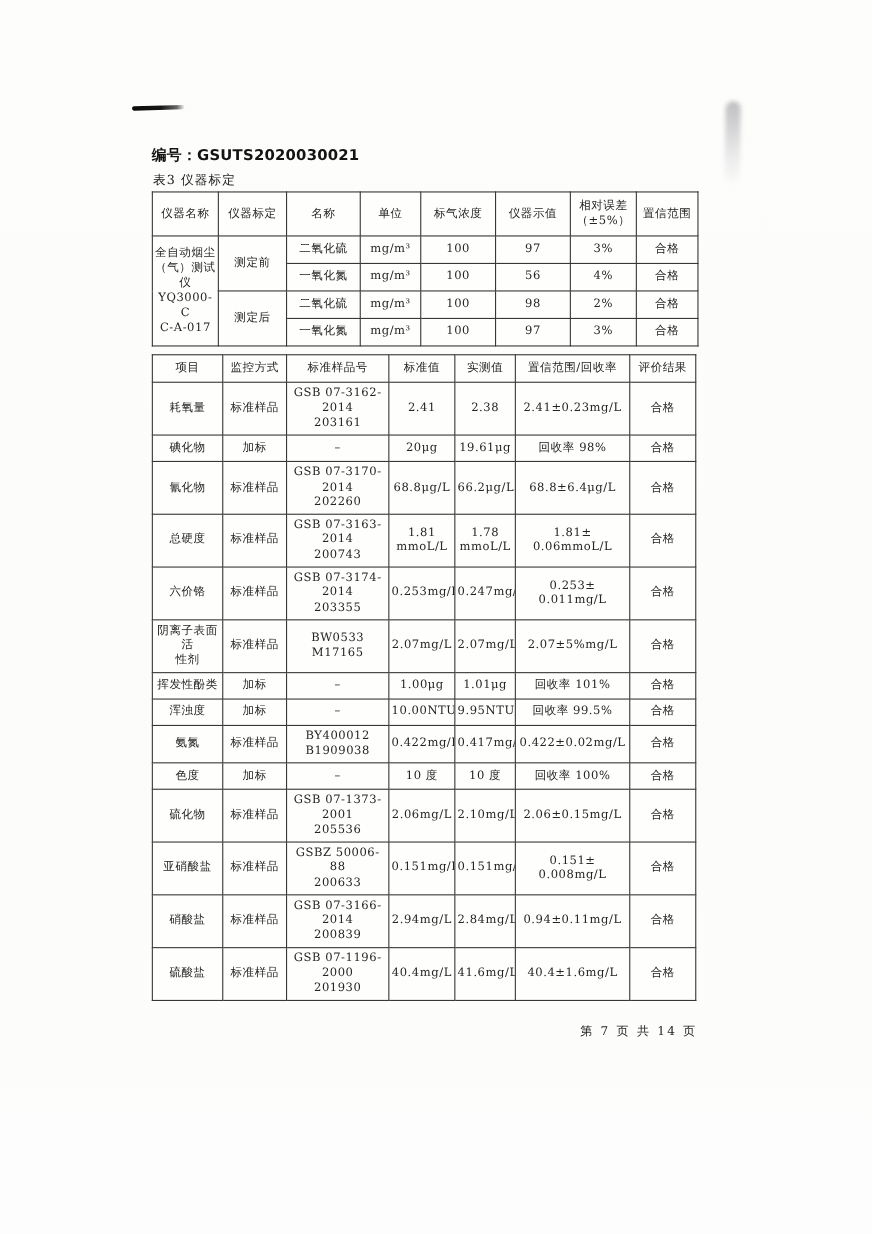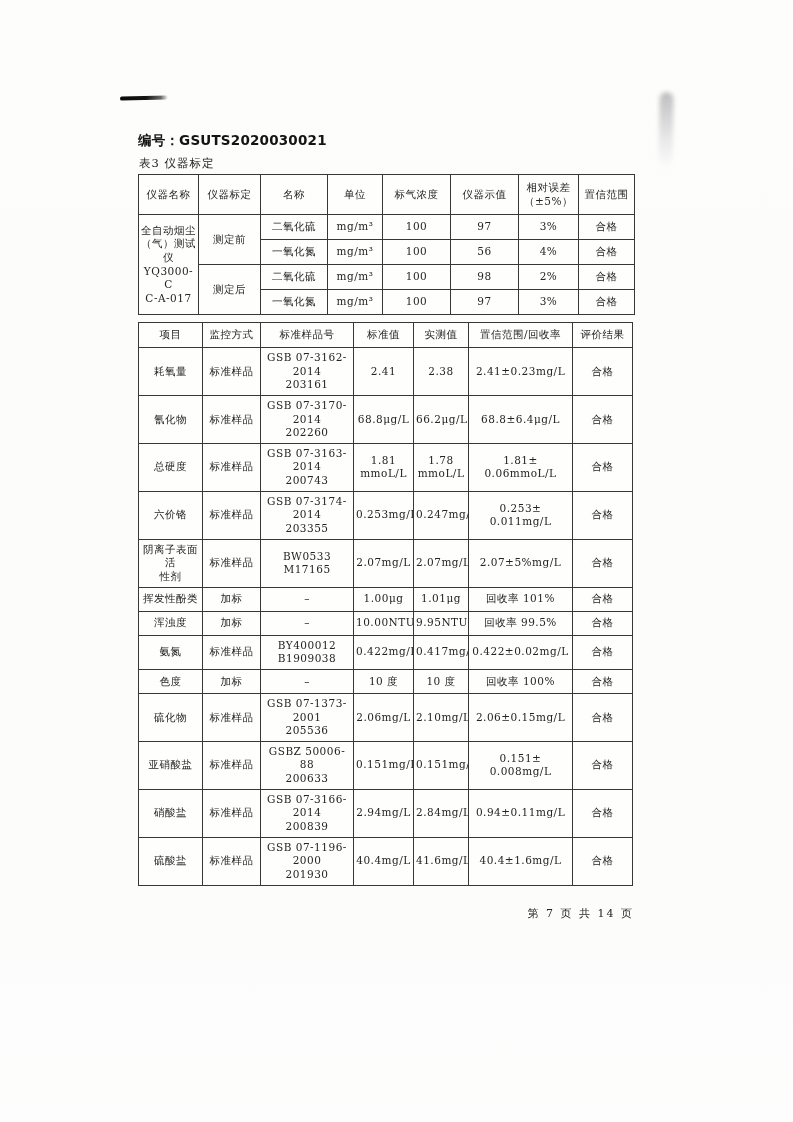--- a/index.html
+++ b/index.html
@@ -161,20 +161,29 @@
             <td>耗氧量</td>
             <td>标准样品</td>
             <td>GSB 07-3162-2014
 203161</td>
             <td>2.41</td>
             <td>2.38</td>
             <td>2.41±0.23mg/L</td>
             <td>合格</td>
           </tr>
           <tr>
+            <td>碘化物</td>
+            <td>加标</td>
+            <td>–</td>
+            <td>20μg</td>
+            <td>19.61μg</td>
+            <td>回收率 98%</td>
+            <td>合格</td>
+          </tr>
+          <tr>
             <td>氰化物</td>
             <td>标准样品</td>
             <td>GSB 07-3170-2014
 202260</td>
             <td>68.8μg/L</td>
             <td>66.2μg/L</td>
             <td>68.8±6.4μg/L</td>
             <td>合格</td>
           </tr>
           <tr>

